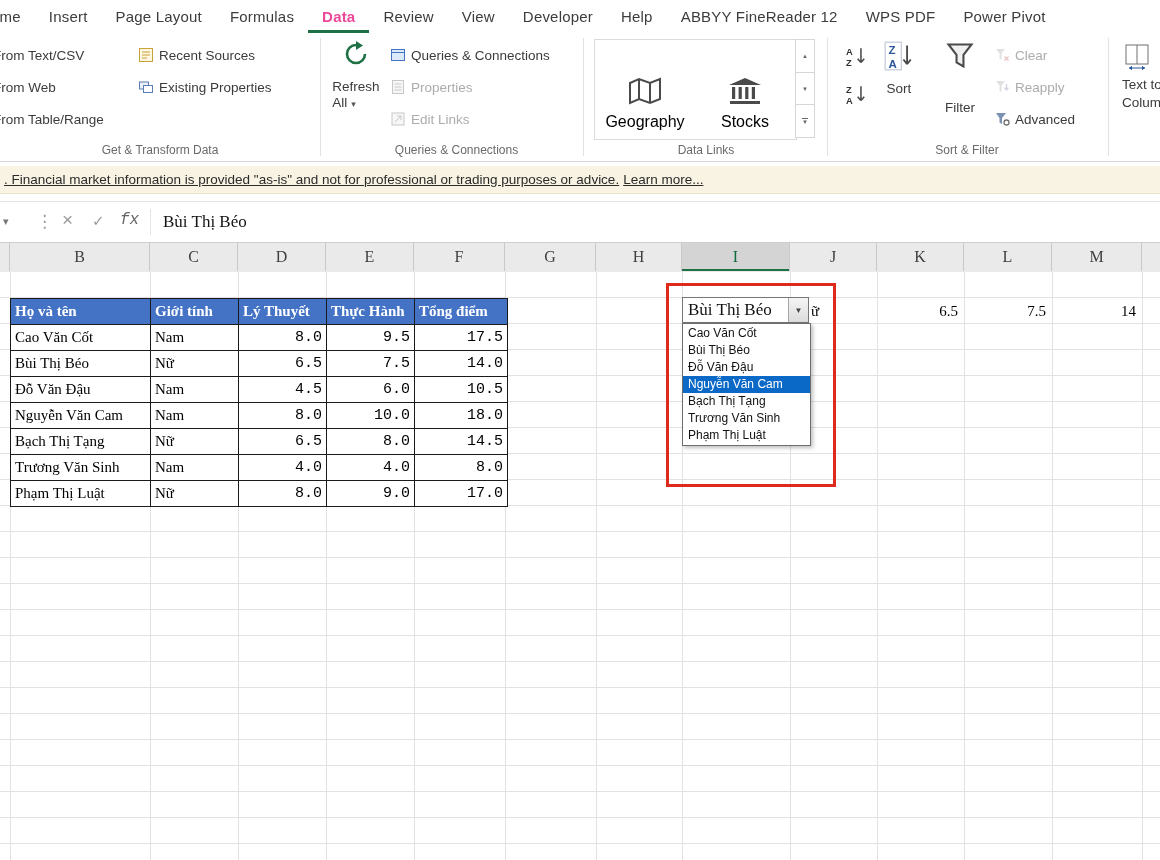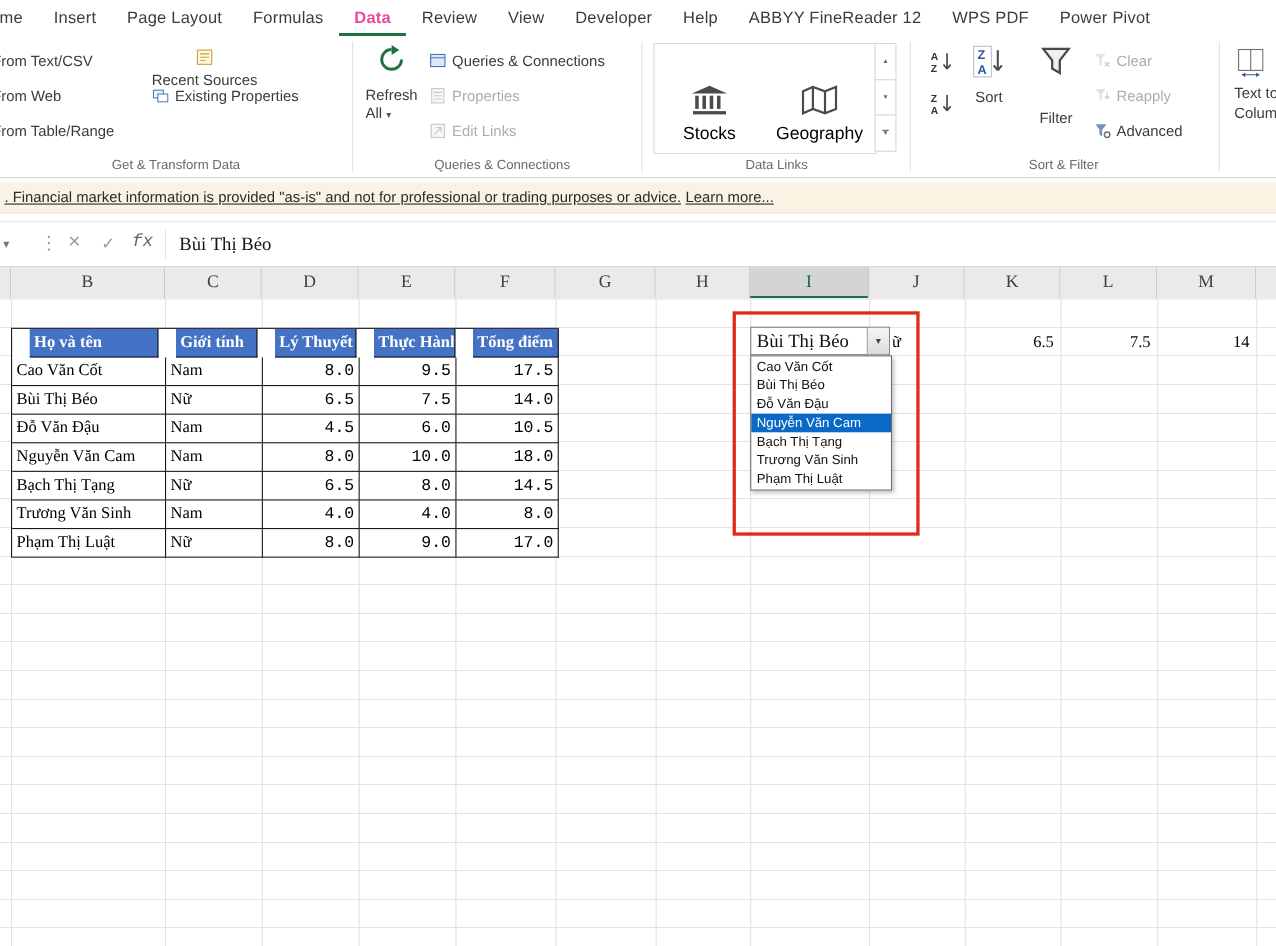--- a/index.html
+++ b/index.html
@@ -71,21 +71,21 @@
 
   
   .sheet{position:absolute;top:272px;left:0;width:100%;height:588px;background:repeating-linear-gradient(to bottom,#fff 0,#fff 25px,#E2E2E2 25px,#E2E2E2 26px);}
   .vl{position:absolute;top:0;bottom:0;width:1px;background:#E2E2E2;}
 
   
   .xtable{position:absolute;left:10px;top:26px;width:497px;background:#fff;border-top:1px solid #1a1a1a;border-left:1px solid #1a1a1a;font-family:"Liberation Serif","DejaVu Serif",serif;font-size:15px;color:#000;}
   .trow{display:flex;height:26px;box-sizing:border-box;}
   .cell{box-sizing:border-box;border-right:1px solid #1a1a1a;border-bottom:1px solid #1a1a1a;line-height:25px;padding:0 4px;overflow:hidden;white-space:nowrap;}
   .w0{width:140px;}.w1{width:88px;}.w2{width:88px;}.w3{width:88px;}.w4{width:93px;}
-  .thead .cell{background:#4472C4;color:#fff;font-weight:700;margin-left:16px;}
+  .thead .cell{background:#4472C4;color:#fff;font-weight:700;}
   .num{text-align:right;font-family:Liberation Mono, monospace;}
 
   
   .sv{position:absolute;top:26px;height:26px;line-height:26px;font-family:"Liberation Serif","DejaVu Serif",serif;font-size:15px;color:#000;text-align:right;box-sizing:border-box;padding-right:3px;}
   .svk{left:877px;width:84px;}
   .svl{left:964px;width:85px;}
   .svm{left:1052px;width:87px;}
   .pletter{position:absolute;left:811px;top:27px;line-height:24px;font-family:"Liberation Serif","DejaVu Serif",serif;font-size:15px;color:#000;}
 
   
@@ -125,21 +125,21 @@
     <div class="small-btn" style="left:-7px;top:11px;">
         <span>From Text/CSV</span>
       </div>
     <div class="small-btn" style="left:-7px;top:43px;">
         <span>From Web</span>
       </div>
     <div class="small-btn" style="left:-7px;top:75px;">
         <span>From Table/Range</span>
       </div>
 
-    <div class="small-btn" style="left:138px;top:11px;flex-direction:column;">
+    <div class="small-btn" style="left:138px;top:11px;">
       <svg class="ic16" viewBox="0 0 16 16">
           <rect x="1.5" y="1.5" width="13" height="13" fill="#FFF7E0" stroke="#C9A23C"></rect>
           <path d="M4 5h8M4 8h8M4 11h5" stroke="#C9A23C" fill="none"></path>
         </svg>
       <span>Recent Sources</span>
     </div>
     <div class="small-btn" style="left:138px;top:43px;">
       <svg class="ic16" viewBox="0 0 16 16">
           <rect x="1.5" y="3" width="9" height="7" fill="#EAF1FB" stroke="#5B7FB4"></rect>
           <rect x="5.5" y="6.5" width="9" height="7" fill="#fff" stroke="#5B7FB4"></rect>
@@ -179,37 +179,37 @@
           <rect x="2" y="2" width="12" height="12" fill="#F2F2F2" stroke="#9a9a9a"></rect>
           <path d="M5 11 L11 5 M7 5h4v4" stroke="#9a9a9a" fill="none"></path>
         </svg>
       <span>Edit Links</span>
     </div>
     <div class="grp-label" style="left:330px;width:253px;">Queries &amp; Connections</div>
 
     <div class="vdiv" style="left:583px;"></div>
 
     <div class="gal-frame">
+      <div class="gal-tile">
+        <svg width="34" height="28" viewBox="0 0 34 28">
+          <path d="M2 6 L11 2 L22 6 L32 2 V22 L22 26 L11 22 L2 26 Z" fill="none" stroke="#4a4a4a" stroke-width="2"></path>
+          <path d="M11 2 V22 M22 6 V26" stroke="#4a4a4a" stroke-width="2" fill="none"></path>
+        </svg>
+        <span>Geography</span>
+      </div>
       <div class="gal-tile">
         <svg width="34" height="28" viewBox="0 0 34 28">
           <path d="M17 1 L33 8 H1 Z" fill="#4a4a4a"></path>
           <rect x="4" y="10" width="3.2" height="12" fill="#4a4a4a"></rect>
           <rect x="10.6" y="10" width="3.2" height="12" fill="#4a4a4a"></rect>
           <rect x="17.2" y="10" width="3.2" height="12" fill="#4a4a4a"></rect>
           <rect x="23.8" y="10" width="3.2" height="12" fill="#4a4a4a"></rect>
           <rect x="2" y="24" width="30" height="3" fill="#4a4a4a"></rect>
         </svg>
         <span>Stocks</span>
-      </div>
-      <div class="gal-tile">
-        <svg width="34" height="28" viewBox="0 0 34 28">
-          <path d="M2 6 L11 2 L22 6 L32 2 V22 L22 26 L11 22 L2 26 Z" fill="none" stroke="#4a4a4a" stroke-width="2"></path>
-          <path d="M11 2 V22 M22 6 V26" stroke="#4a4a4a" stroke-width="2" fill="none"></path>
-        </svg>
-        <span>Geography</span>
       </div>
     </div>
     <div class="gal-scroll">
       <div class="galbtn">
           <span>▲</span>
         </div>
       <div class="galbtn">
           <span>▼</span>
         </div>
       <div class="galbtn">

